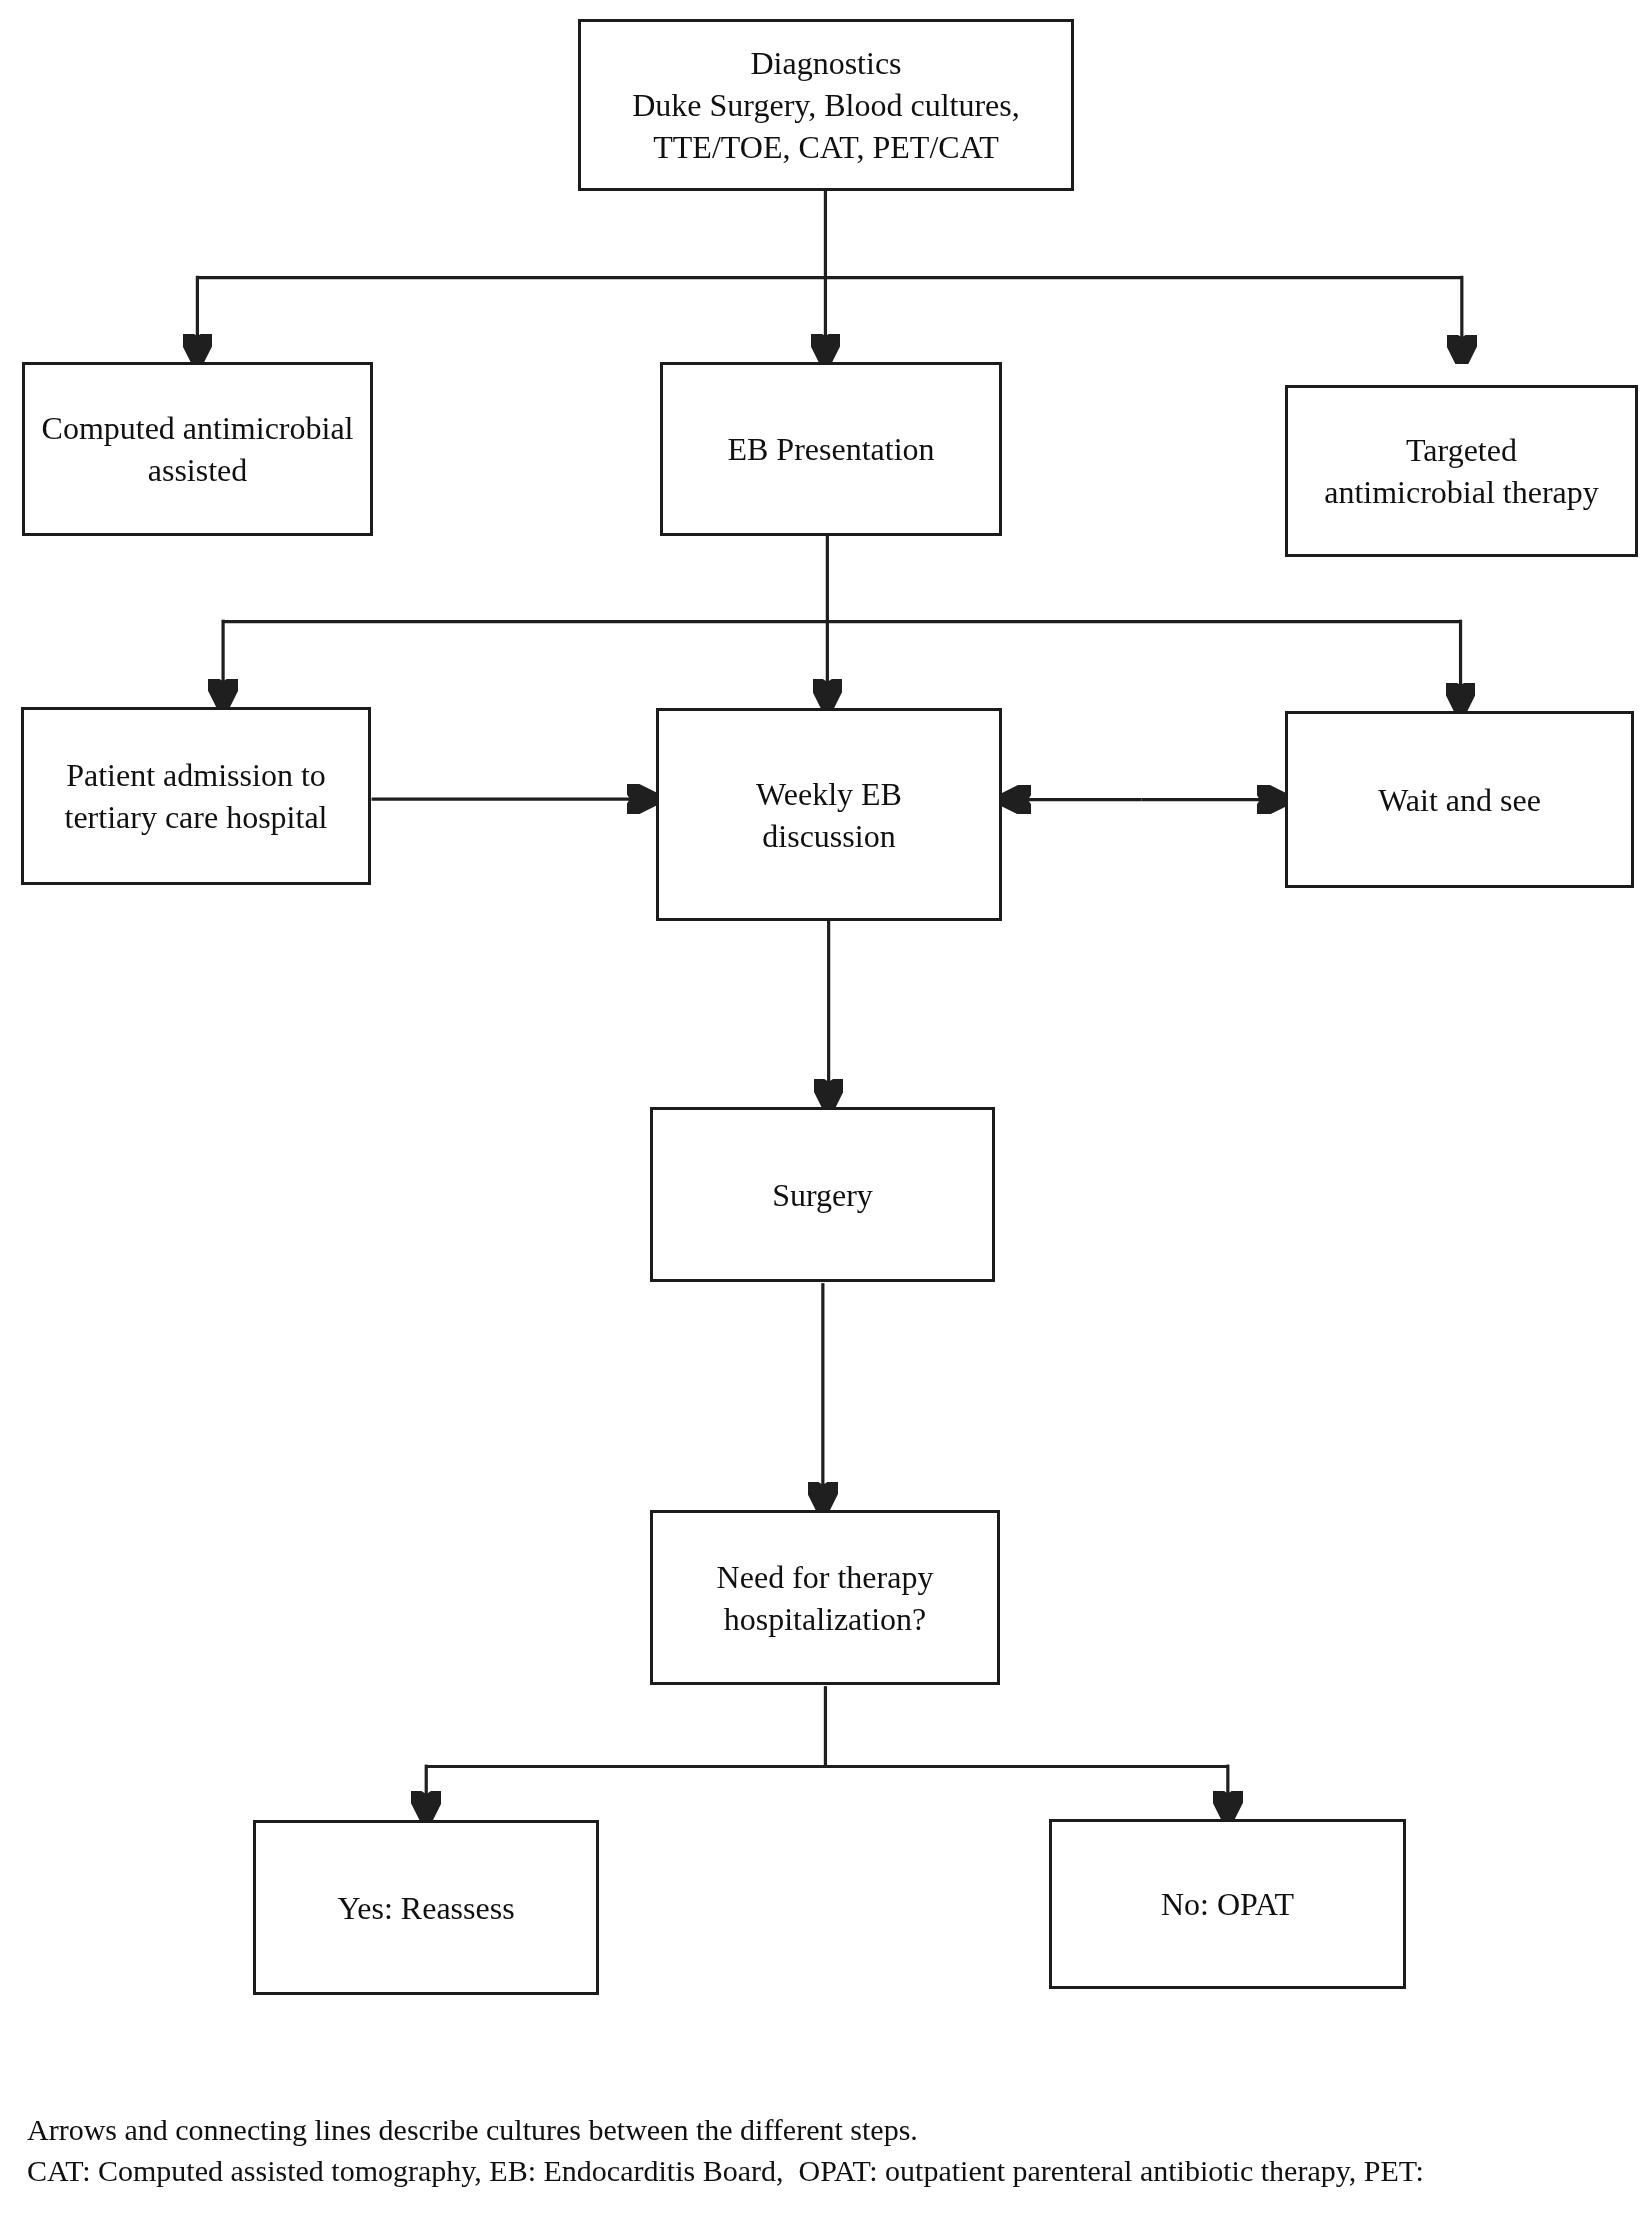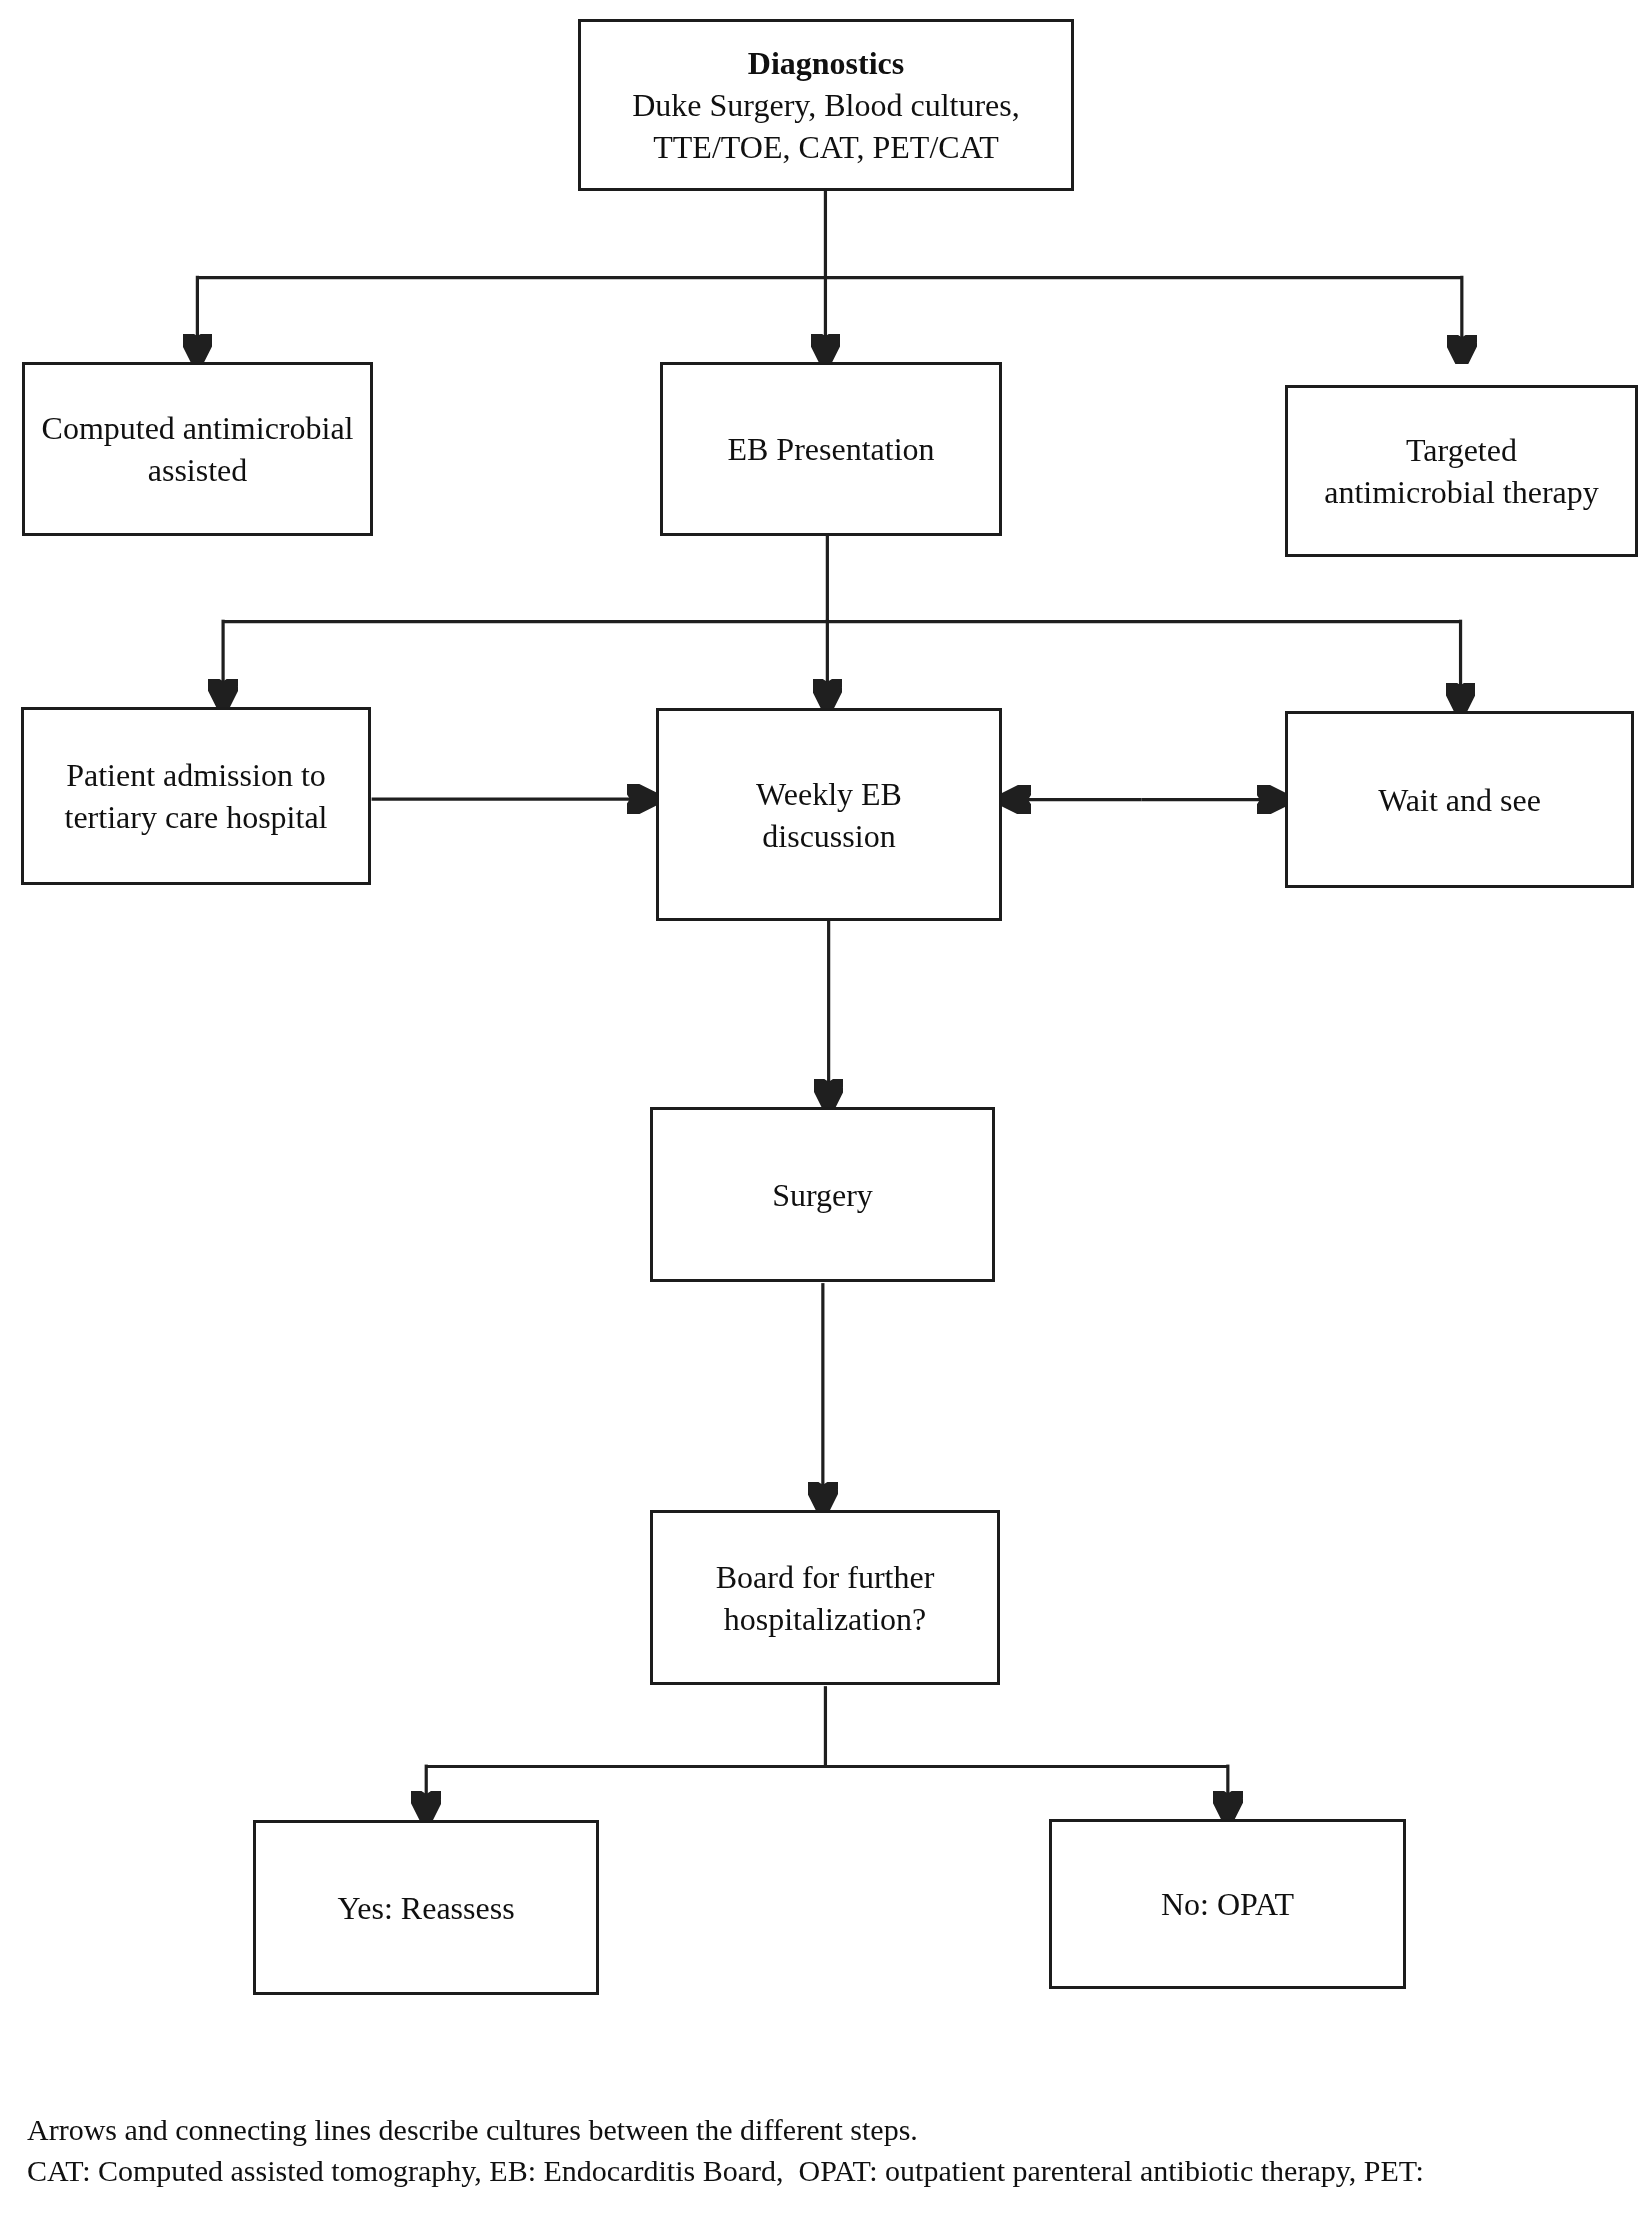--- a/index.html
+++ b/index.html
@@ -31,21 +31,21 @@
     align-items: center;
     justify-content: center;
     text-align: center;
   }
   .node-label {
     font-size: 32px;
     line-height: 42px;
     color: #101010;
   }
   .ln { display: block; white-space: pre-wrap; }
-  .bold { font-weight: bold; }
+  .bold { font-weight: normal; }
   .footer {
     position: absolute;
     left: 27px;
     top: 2109px;
     width: 1607px;
     font-size: 30px;
     line-height: 41px;
     color: #101010;
   }
   .footer .ln { white-space: pre-wrap; }
@@ -135,21 +135,21 @@
   </div>
 
   <div class="node" style="left:650px; top:1107px; width:345px; height:175px">
     <div class="node-label">
       <span class="ln">Surgery</span>
     </div>
   </div>
 
   <div class="node" style="left:650px; top:1510px; width:350px; height:175px">
     <div class="node-label">
-      <span class="ln">Board for further</span>
+      <span class="ln">Need for therapy</span>
       <span class="ln">hospitalization?</span>
     </div>
   </div>
 
   <div class="node" style="left:253px; top:1820px; width:346px; height:175px">
     <div class="node-label">
       <span class="ln">Yes: Reassess</span>
     </div>
   </div>
 

